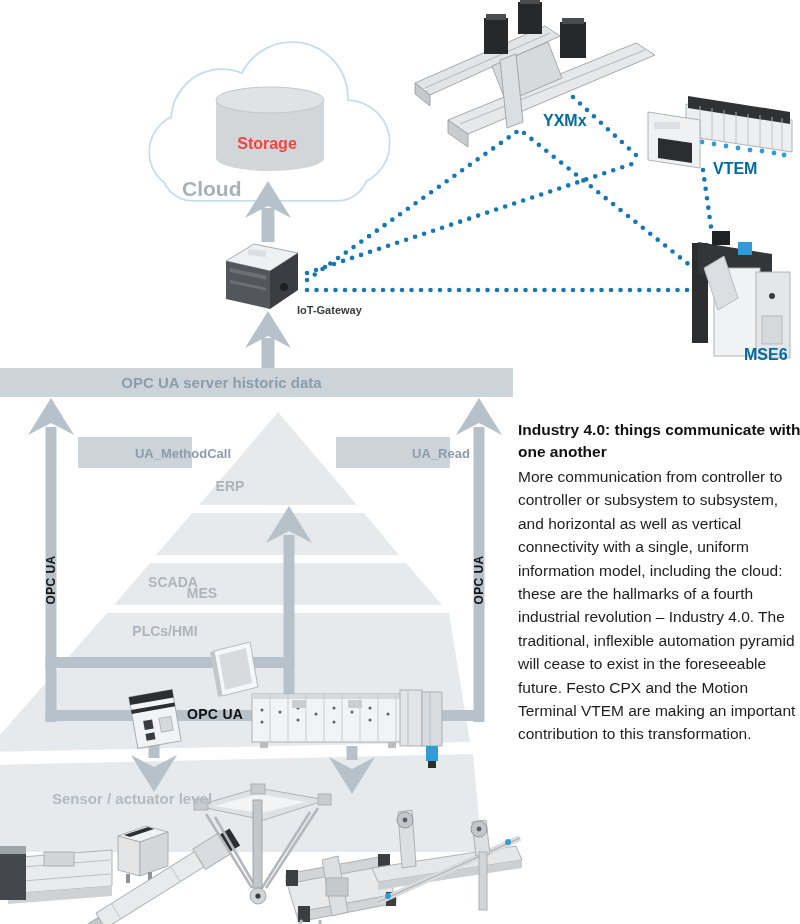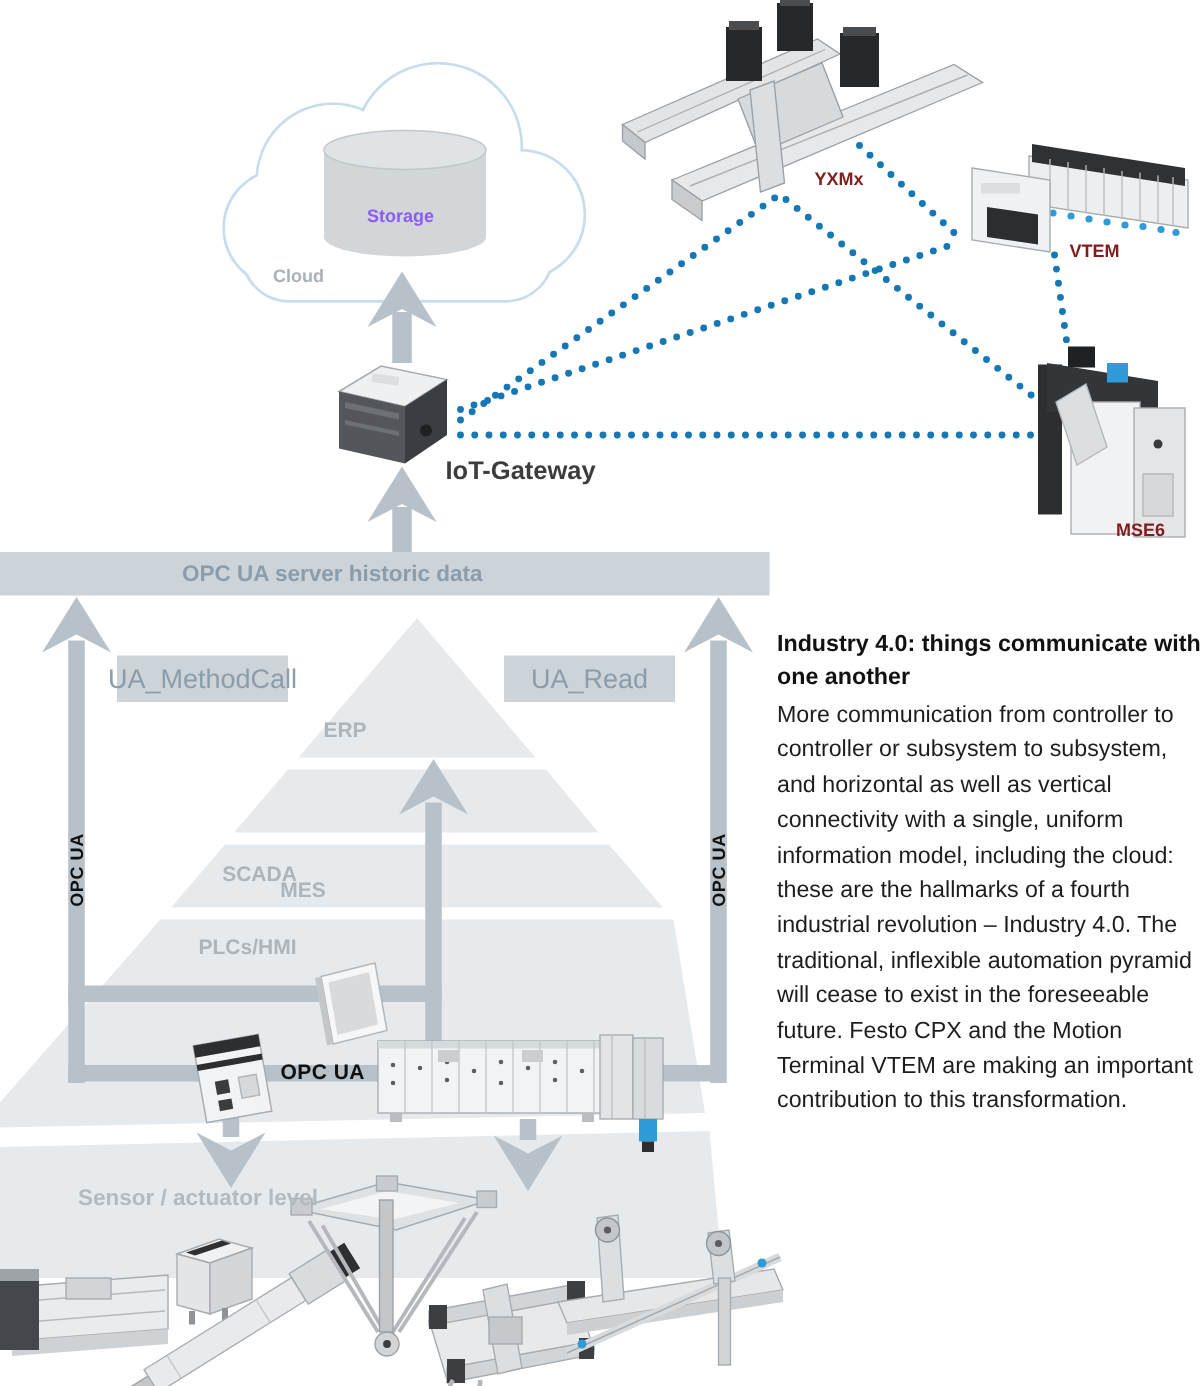--- a/index.html
+++ b/index.html
@@ -1,31 +1,31 @@
 <!DOCTYPE html>
 <html><head>
 <meta charset="utf-8">
 <style>
   html,body{margin:0;padding:0;background:#fff;}
   .stage{position:relative;width:800px;height:924px;background:#fff;overflow:hidden;
          font-family:"Liberation Sans","DejaVu Sans",sans-serif;}
   .stage svg{position:absolute;left:0;top:0;}
   .lbl{position:absolute;white-space:nowrap;}
   .tier{font-size:14px;font-weight:bold;color:#adb5bc;transform:translate(-50%,-50%);}
-  .uabox{font-size:18px;font-weight:normal;color:#8b9cab;transform:translate(-50%,-50%);}
+  .uabox{font-size:13px;font-weight:bold;color:#8b9cab;transform:translate(-50%,-50%);margin-left:48px;}
   .banner-text{position:absolute;left:0;top:368px;width:443px;height:29px;display:flex;
                align-items:center;justify-content:center;font-size:15px;font-weight:bold;color:#8b9cab;}
-  .devlbl{font-size:12px;font-weight:600;color:#7f1d1d;}
-  .cloudlbl{font-size:12px;font-weight:bold;color:#a9b1b7;}
-  .storagelbl{font-size:12px;font-weight:bold;color:#8b5cf6;transform:translate(-50%,-50%);}
+  .devlbl{font-size:16px;font-weight:600;color:#0369a1;}
+  .cloudlbl{font-size:21px;font-weight:bold;color:#a9b1b7;}
+  .storagelbl{font-size:16px;font-weight:bold;color:#ef4444;transform:translate(-50%,-50%);}
   .baselbl{font-size:15px;font-weight:bold;color:#b3bac0;}
   .vlogo{position:absolute;width:64px;text-align:center;transform:rotate(-90deg);
          font-size:12px;font-weight:bold;color:#101010;letter-spacing:.4px;}
   .hlogo{position:absolute;font-size:14px;font-weight:bold;color:#101010;letter-spacing:.3px;}
-  .iotlbl{font-size:17px;font-weight:600;color:#3a3c3e;}
+  .iotlbl{font-size:11px;font-weight:600;color:#3a3c3e;}
   .article{position:absolute;left:518px;top:419px;width:284px;color:#1d1d1d;}
   .article h3{margin:0 0 2px 0;font-size:15.5px;line-height:22px;color:#111;}
   .article p{margin:0;font-size:15.5px;line-height:23.4px;}
 </style>
 </head>
 <body>
 
 <div class="stage">
 
 <svg width="800" height="924" viewBox="0 0 800 924">

